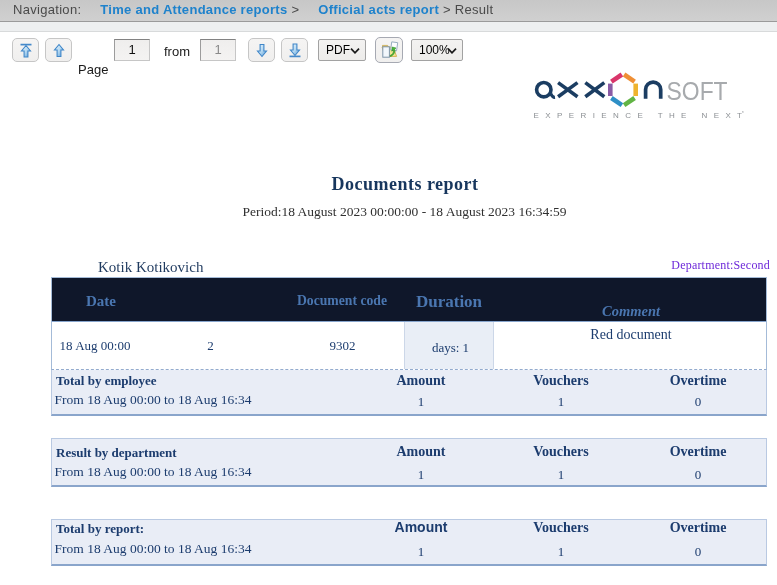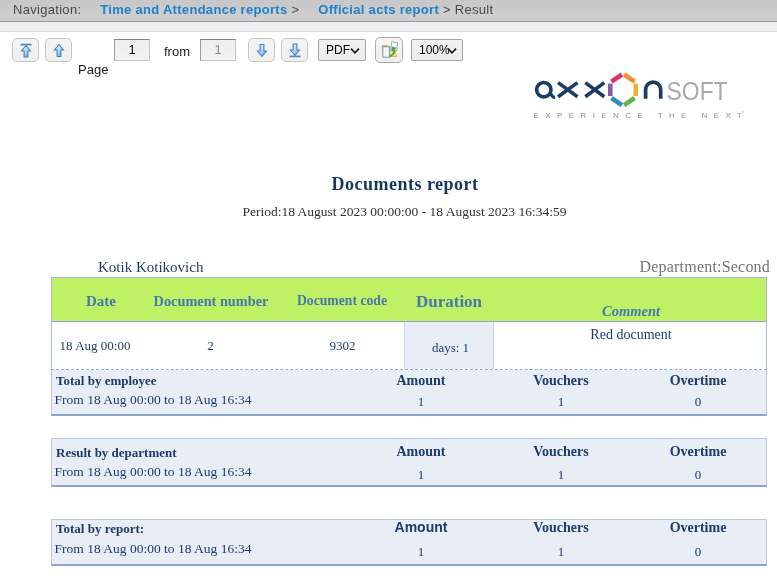--- a/index.html
+++ b/index.html
@@ -26,25 +26,25 @@
         background:linear-gradient(#f3f2f1,#edecea);font-size:12px;color:#000;line-height:20px;padding-left:7px;}
   .chev{position:absolute;right:5px;top:8px;}
   
   #logoword{top:70px;left:530px;width:250px;height:52px;}
   #title{top:173.5px;left:0;width:810px;text-align:center;font-family:"Liberation Serif",serif;
          font-size:18px;font-weight:bold;letter-spacing:0.5px;color:#17365d;}
   #period{top:204px;left:0;width:809px;text-align:center;font-family:"Liberation Serif",serif;
           font-size:13.5px;color:#303030;}
   #name{top:259px;left:52px;font-family:"Liberation Serif",serif;font-size:15px;color:#1f3a5f;margin-left:46px;}
   #dept{top:258px;left:0;width:770px;text-align:right;font-family:"Liberation Serif",serif;
-        font-size:16px;letter-spacing:0.2px;color:#737373;}
+        font-size:12px;letter-spacing:0.2px;color:#6d28d9;}
   
   #tbl{left:51px;top:277px;width:716px;height:93px;box-sizing:border-box;
        border:1px solid #a4bbd8;border-bottom:1px dashed #93abce;background:#fff;}
-  #thead{position:absolute;left:0;top:0;width:714px;height:44px;background:#bef264;
+  #thead{position:absolute;left:0;top:0;width:714px;height:44px;background:#0f172a;
          border-bottom:1px solid #87a5cd;box-sizing:border-box;}
   .hc{position:absolute;font-family:"Liberation Serif",serif;font-weight:bold;
       font-size:14px;color:#4a76b0;text-align:center;}
   #durcell{position:absolute;left:352px;top:44px;width:90px;height:47px;background:#e9eef6;
            border-left:1px solid #ccd7e8;border-right:1px solid #ccd7e8;box-sizing:border-box;}
   .dc{position:absolute;font-family:"Liberation Serif",serif;font-size:13px;color:#1c3c6e;text-align:center;}
   
   .box{left:51px;width:716px;background:#e9edf6;box-sizing:border-box;
        border-left:1px solid #b9c9e2;border-right:1px solid #b9c9e2;
        border-bottom:2px solid #8aa5cb;font-family:"Liberation Serif",serif;color:#1c3c6e;}
@@ -139,21 +139,20 @@
   </div>
 
   <div class="abs" id="title">Documents report</div>
   <div class="abs" id="period">Period:18 August 2023 00:00:00 - 18 August 2023 16:34:59</div>
   <div class="abs" id="name">Kotik Kotikovich</div>
   <div class="abs" id="dept">Department:Second</div>
 
   <div class="abs" id="tbl">
     <div id="thead">
       <div class="hc" style="left:2px;top:15px;width:94px;font-size:15px;">Date</div>
-      <div class="hc" style="left:87px;top:15px;width:144px;font-size:14.3px;">Document number</div>
       <div class="hc" style="left:226px;top:15px;width:128px;font-size:13.7px;">Document code</div>
       <div class="hc" style="left:352px;top:14px;width:90px;font-size:17px;">Duration</div>
       <div class="hc" style="left:444px;top:24.5px;width:270px;font-style:italic;font-size:14.5px;">Comment</div>
     </div>
     <div id="durcell"></div>
     <div class="dc" style="left:0px;top:60px;width:86px;">18 Aug 00:00</div>
     <div class="dc" style="left:89px;top:60px;width:139px;">2</div>
     <div class="dc" style="left:228px;top:60px;width:125px;">9302</div>
     <div class="dc" style="left:354px;top:62px;width:89px;">days: 1</div>
     <div class="dc" style="left:444px;top:49px;width:270px;font-size:14px;">Red document</div>

